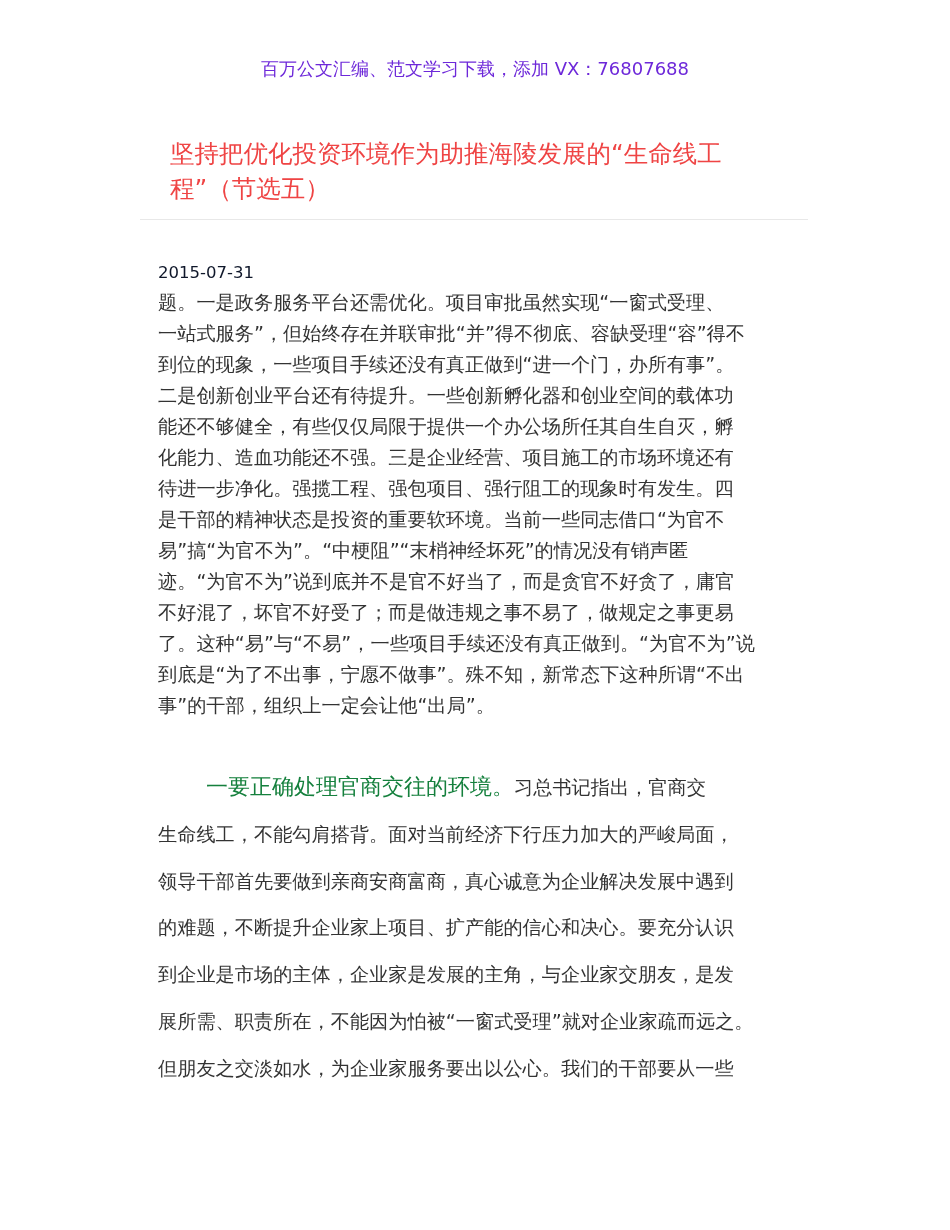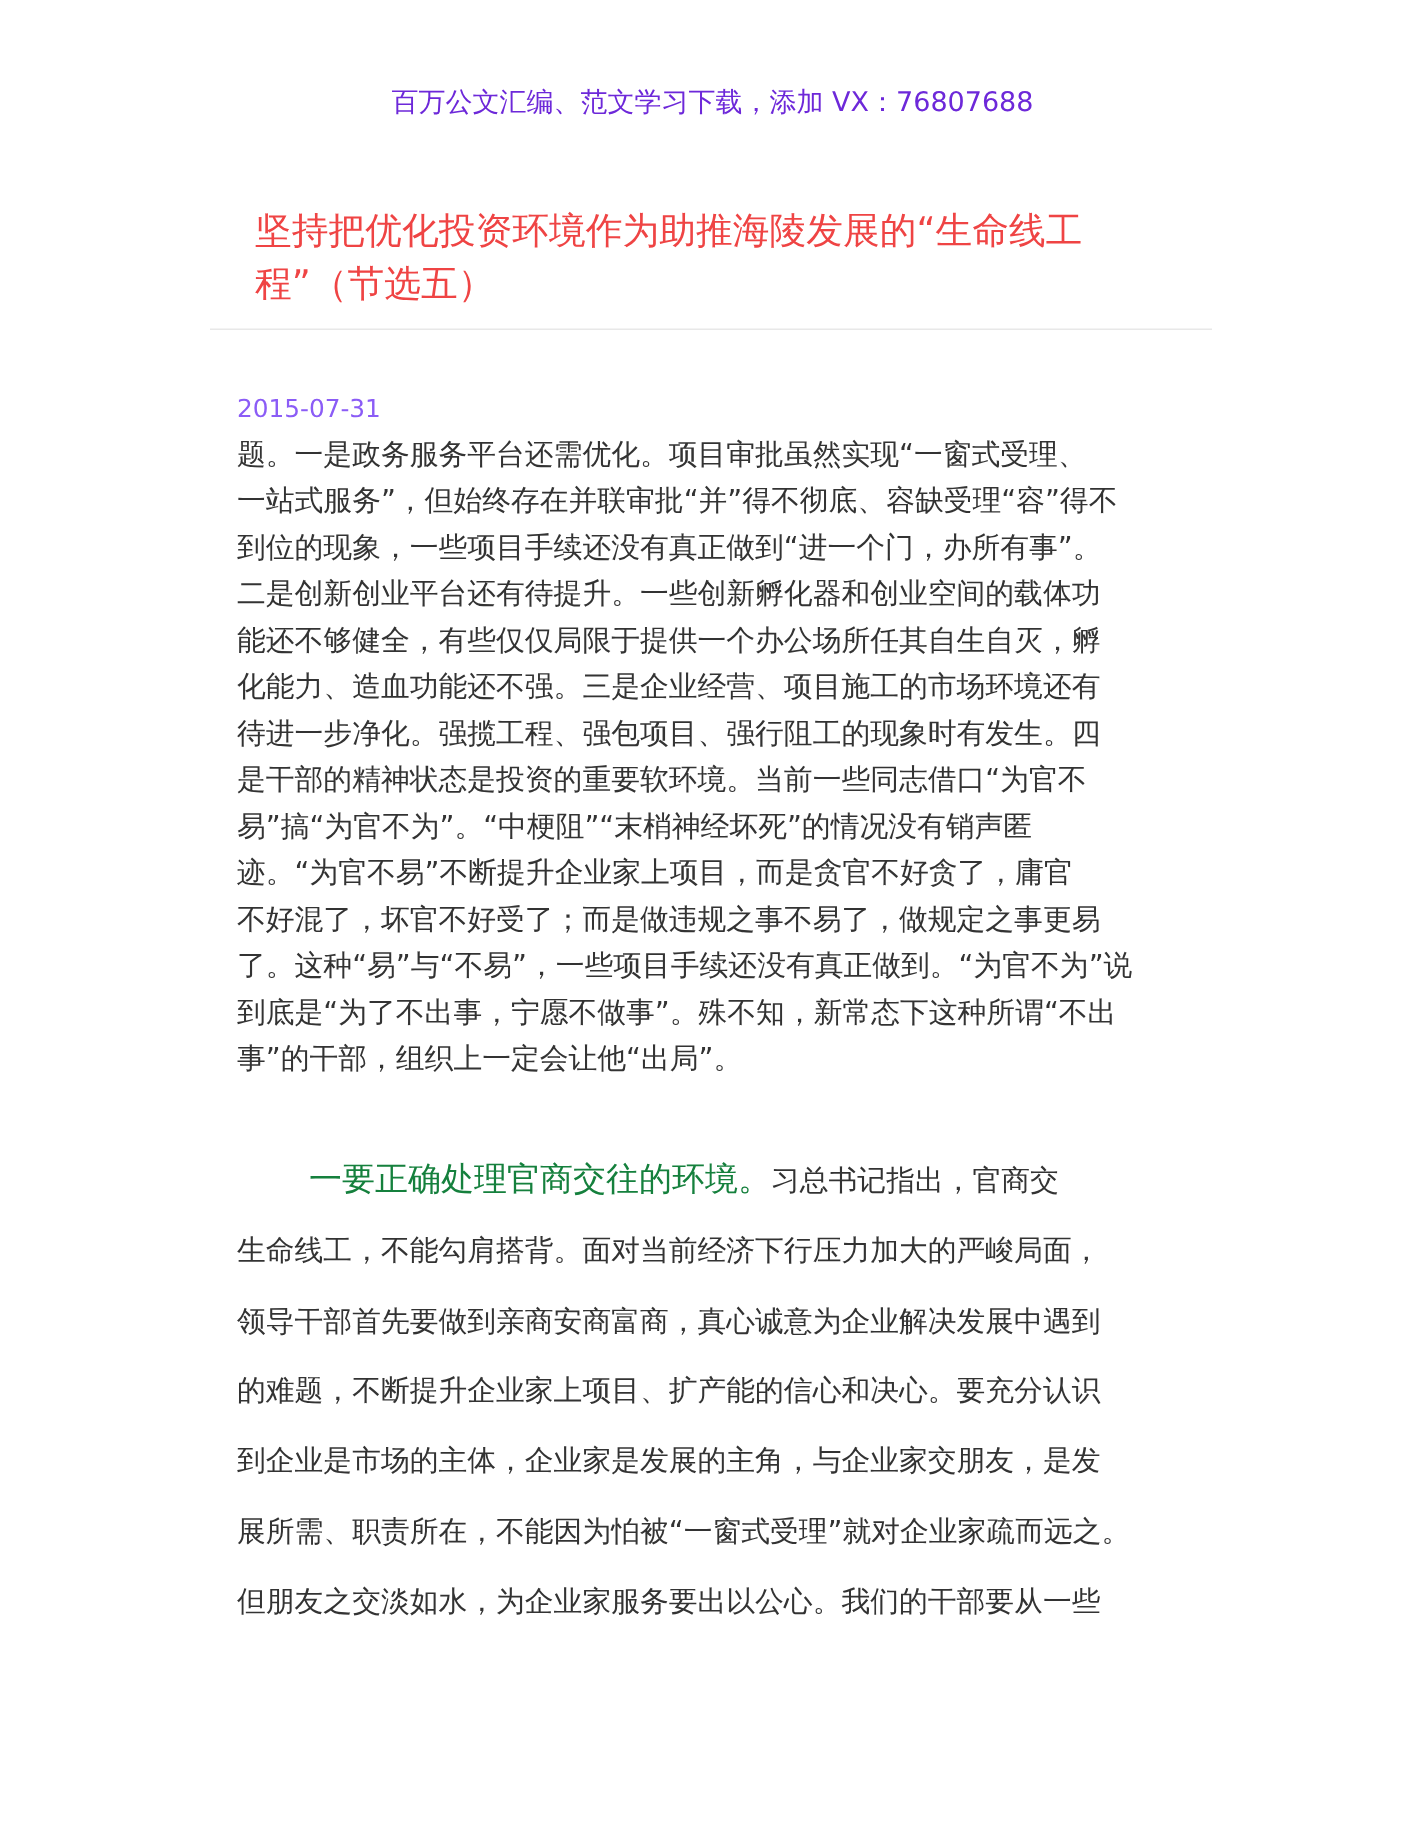--- a/index.html
+++ b/index.html
@@ -44,21 +44,21 @@
       width: 668px;
       height: 0;
       border-top: 1.5px solid #e8e8e8;
     }
     .date {
       position: absolute;
       top: 262px;
       left: 158px;
       font-size: 16.5px;
       line-height: 22px;
-      color: #8b5cf6;
+      color: #0f172a;
       text-align: right;
     }
     .para1 {
       position: absolute;
       top: 287px;
       left: 158px;
       width: 636px;
       font-size: 19.2px;
       line-height: 31px;
       color: #333333;
@@ -102,21 +102,21 @@
 <p class="para1">
   <span class="line">题。一是政务服务平台还需优化。项目审批虽然实现“一窗式受理、</span>
   <span class="line">一站式服务”，但始终存在并联审批“并”得不彻底、容缺受理“容”得不</span>
   <span class="line">到位的现象，一些项目手续还没有真正做到“进一个门，办所有事”。</span>
   <span class="line">二是创新创业平台还有待提升。一些创新孵化器和创业空间的载体功</span>
   <span class="line">能还不够健全，有些仅仅局限于提供一个办公场所任其自生自灭，孵</span>
   <span class="line">化能力、造血功能还不强。三是企业经营、项目施工的市场环境还有</span>
   <span class="line">待进一步净化。强揽工程、强包项目、强行阻工的现象时有发生。四</span>
   <span class="line">是干部的精神状态是投资的重要软环境。当前一些同志借口“为官不</span>
   <span class="line">易”搞“为官不为”。“中梗阻”“末梢神经坏死”的情况没有销声匿</span>
-  <span class="line">迹。“为官不易”不断提升企业家上项目，而是贪官不好贪了，庸官</span>
+  <span class="line">迹。“为官不为”说到底并不是官不好当了，而是贪官不好贪了，庸官</span>
   <span class="line">不好混了，坏官不好受了；而是做违规之事不易了，做规定之事更易</span>
   <span class="line">了。这种“易”与“不易”，一些项目手续还没有真正做到。“为官不为”说</span>
   <span class="line">到底是“为了不出事，宁愿不做事”。殊不知，新常态下这种所谓“不出</span>
   <span class="line">事”的干部，组织上一定会让他“出局”。</span>
 </p>
 
 <p class="para2">
   <span class="line"><span class="lead">一要正确处理官商交往的环境。</span><span>习总书记指出，官商交</span></span>
   <span class="line">生命线工，不能勾肩搭背。面对当前经济下行压力加大的严峻局面，</span>
   <span class="line">领导干部首先要做到亲商安商富商，真心诚意为企业解决发展中遇到</span>

